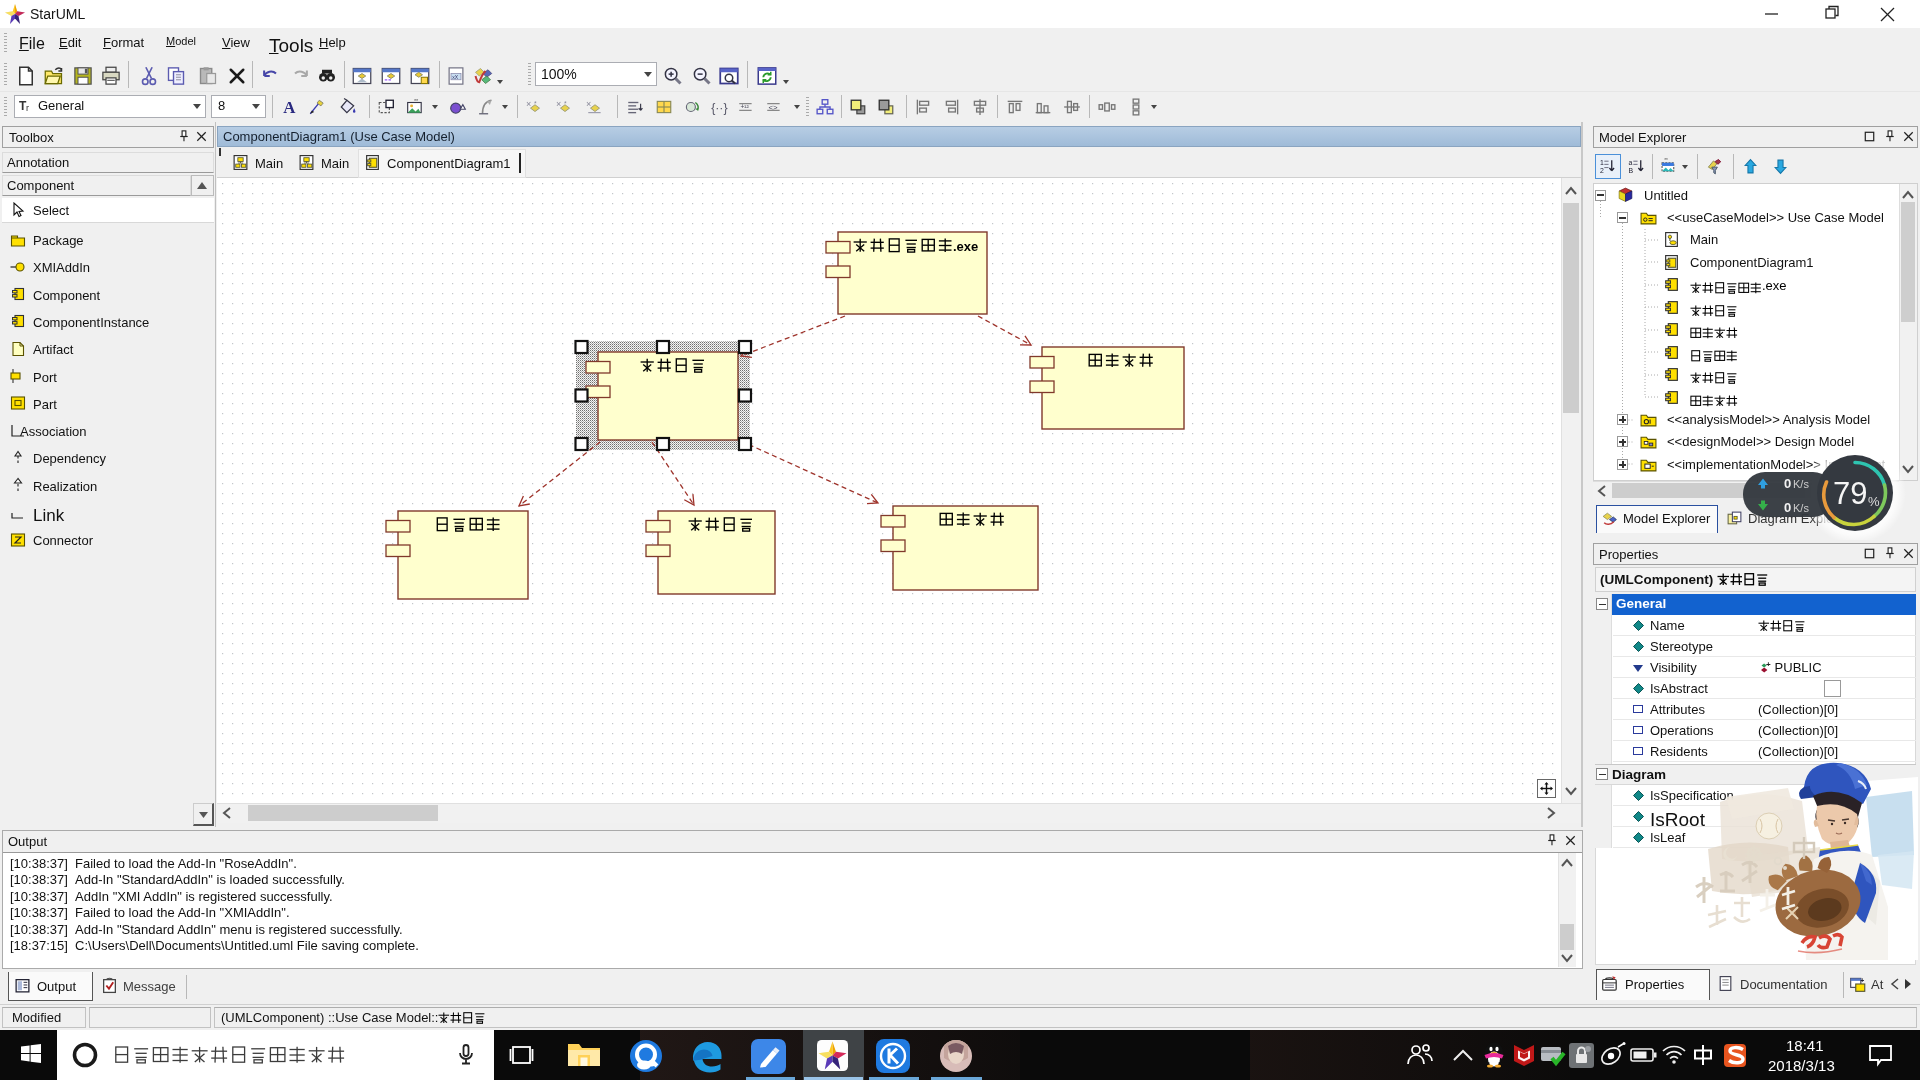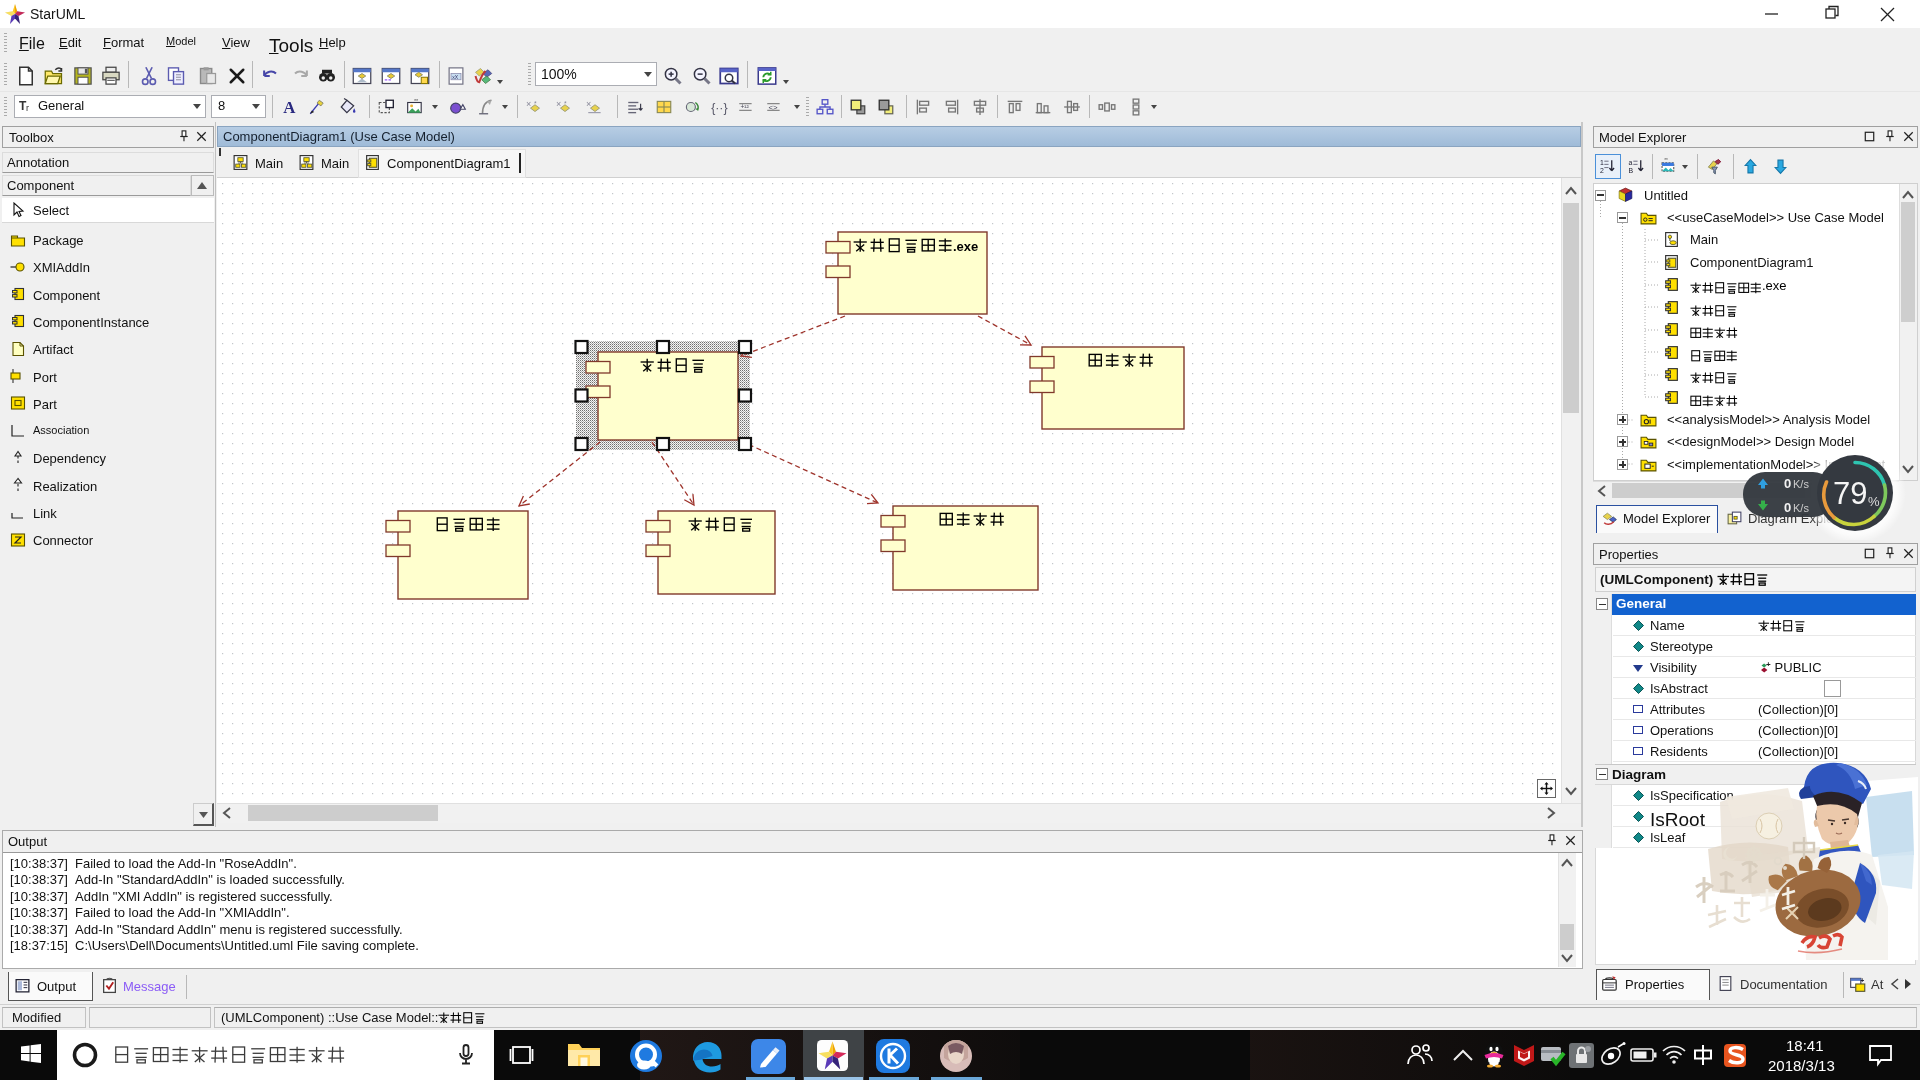--- a/index.html
+++ b/index.html
@@ -410,35 +410,35 @@
   </svg>
 <div class="txt" style="left:33px;top:370px;font-size:13px">Port</div>
 <svg style="position:absolute;left:10px;top:395px" width="16" height="16" viewBox="0 0 16 16">
     <rect x="1.5" y="2" width="13" height="12" fill="#ffe000" stroke="#5a5200" stroke-width="1.1"></rect>
     <rect x="5" y="5.5" width="6" height="5" fill="none" stroke="#5a5200" stroke-width="1.1"></rect>
   </svg>
 <div class="txt" style="left:33px;top:397px;font-size:13px">Part</div>
 <svg style="position:absolute;left:10px;top:423px" width="16" height="16" viewBox="0 0 16 16">
     <path d="M2 2 L2 13 L14 13" fill="none" stroke="#222" stroke-width="1.2"></path>
   </svg>
-<div class="txt" style="left:33px;top:424px;font-size:11px">Association</div>
+<div class="txt" style="left:20px;top:424px;font-size:13px">Association</div>
 <svg style="position:absolute;left:10px;top:450px" width="16" height="16" viewBox="0 0 16 16">
     <path d="M8 13 L8 4" stroke="#222" stroke-width="1.1" stroke-dasharray="2.5 2"></path>
     <path d="M8 1.5 l-3 4.5 h6z" fill="none" stroke="#222" stroke-width="1.1"></path>
   </svg>
 <div class="txt" style="left:33px;top:451px;font-size:13px">Dependency</div>
 <svg style="position:absolute;left:10px;top:477px" width="16" height="16" viewBox="0 0 16 16">
     <path d="M8 14 L8 6" stroke="#222" stroke-width="1.1" stroke-dasharray="2.5 2"></path>
     <path d="M8 1.5 l-3.5 4.5 h7z" fill="#fff" stroke="#222" stroke-width="1.1"></path>
   </svg>
 <div class="txt" style="left:33px;top:479px;font-size:13px">Realization</div>
 <svg style="position:absolute;left:10px;top:505px" width="16" height="16" viewBox="0 0 16 16">
     <path d="M2 8 L2 13 L13 13" fill="none" stroke="#222" stroke-width="1.2"></path>
   </svg>
-<div class="txt" style="left:33px;top:506px;font-size:13px">Link</div>
+<div class="txt" style="left:33px;top:506px;font-size:17px">Link</div>
 <svg style="position:absolute;left:10px;top:532px" width="16" height="16" viewBox="0 0 16 16">
     <rect x="1.5" y="2" width="13" height="12" fill="#ffe000" stroke="#5a5200" stroke-width="1.1"></rect>
     <path d="M5 5 h6 l-6 6 h6" fill="none" stroke="#222" stroke-width="1.2"></path>
   </svg>
 <div class="txt" style="left:33px;top:533px;font-size:13px">Connector</div>
 <div class="abs" style="left:193px;top:803px;width:21px;height:23px;background:#f0f0f0;border:1px solid #ccc;border-right:2px solid #555;border-bottom:2px solid #555"></div>
 <svg class="abs" style="left:198px;top:811px" width="11" height="8">
     <path d="M1 1 L10 1 L5.5 7z" fill="#555"></path>
   </svg>
 <div class="abs" style="left:215px;top:122px;width:1px;height:705px;background:#c0c0c0"></div>
@@ -1245,21 +1245,21 @@
       <line x1="9" y1="7.5" x2="12.5" y2="7.5"></line>
       <line x1="9" y1="10" x2="12.5" y2="10"></line>
     </g>
   </svg>
 <div class="txt" style="left:37px;top:979px;font-size:13px">Output</div>
 <svg style="position:absolute;left:101px;top:977px" width="17" height="17" viewBox="0 0 16 16">
     <rect x="2.5" y="2.5" width="11" height="12" fill="#fff" stroke="#444" stroke-width="1.2"></rect>
     <path d="M5.5 2.5 c0 -1.8 5 -1.8 5 0" fill="none" stroke="#444" stroke-width="1"></path>
     <path d="M5 8 l2.5 3 4 -6" fill="none" stroke="#b02020" stroke-width="1.8"></path>
   </svg>
-<div class="txt" style="left:123px;top:979px;font-size:13px;color:#8b5cf6">Message</div>
+<div class="txt" style="left:123px;top:979px;font-size:13px;color:#404040">Message</div>
 <div class="sep1" style="left:186px;top:975px;height:24px"></div>
 <div class="abs" style="left:0;top:1004px;width:1920px;height:26px;background:#f0f0f0;border-top:1px solid #d0d0d0"></div>
 <div class="cell" style="left:2px;top:1007px;width:84px;height:21px"></div>
 <div class="txt" style="left:12px;top:1010px;font-size:13px">Modified</div>
 <div class="cell" style="left:89px;top:1007px;width:122px;height:21px"></div>
 <div class="cell" style="left:214px;top:1007px;width:1703px;height:21px"></div>
 <div class="txt" style="left:221px;top:1010px;font-size:13px">(UMLComponent) ::Use Case Model::<svg width="48" height="12" style="vertical-align:-2px">
       <g stroke="#000" stroke-width="1.05" fill="none">
         <line x1="0.5" y1="3.2" x2="11.1" y2="3.2"></line>
         <line x1="5.8" y1="0.6" x2="5.8" y2="10.9"></line>

